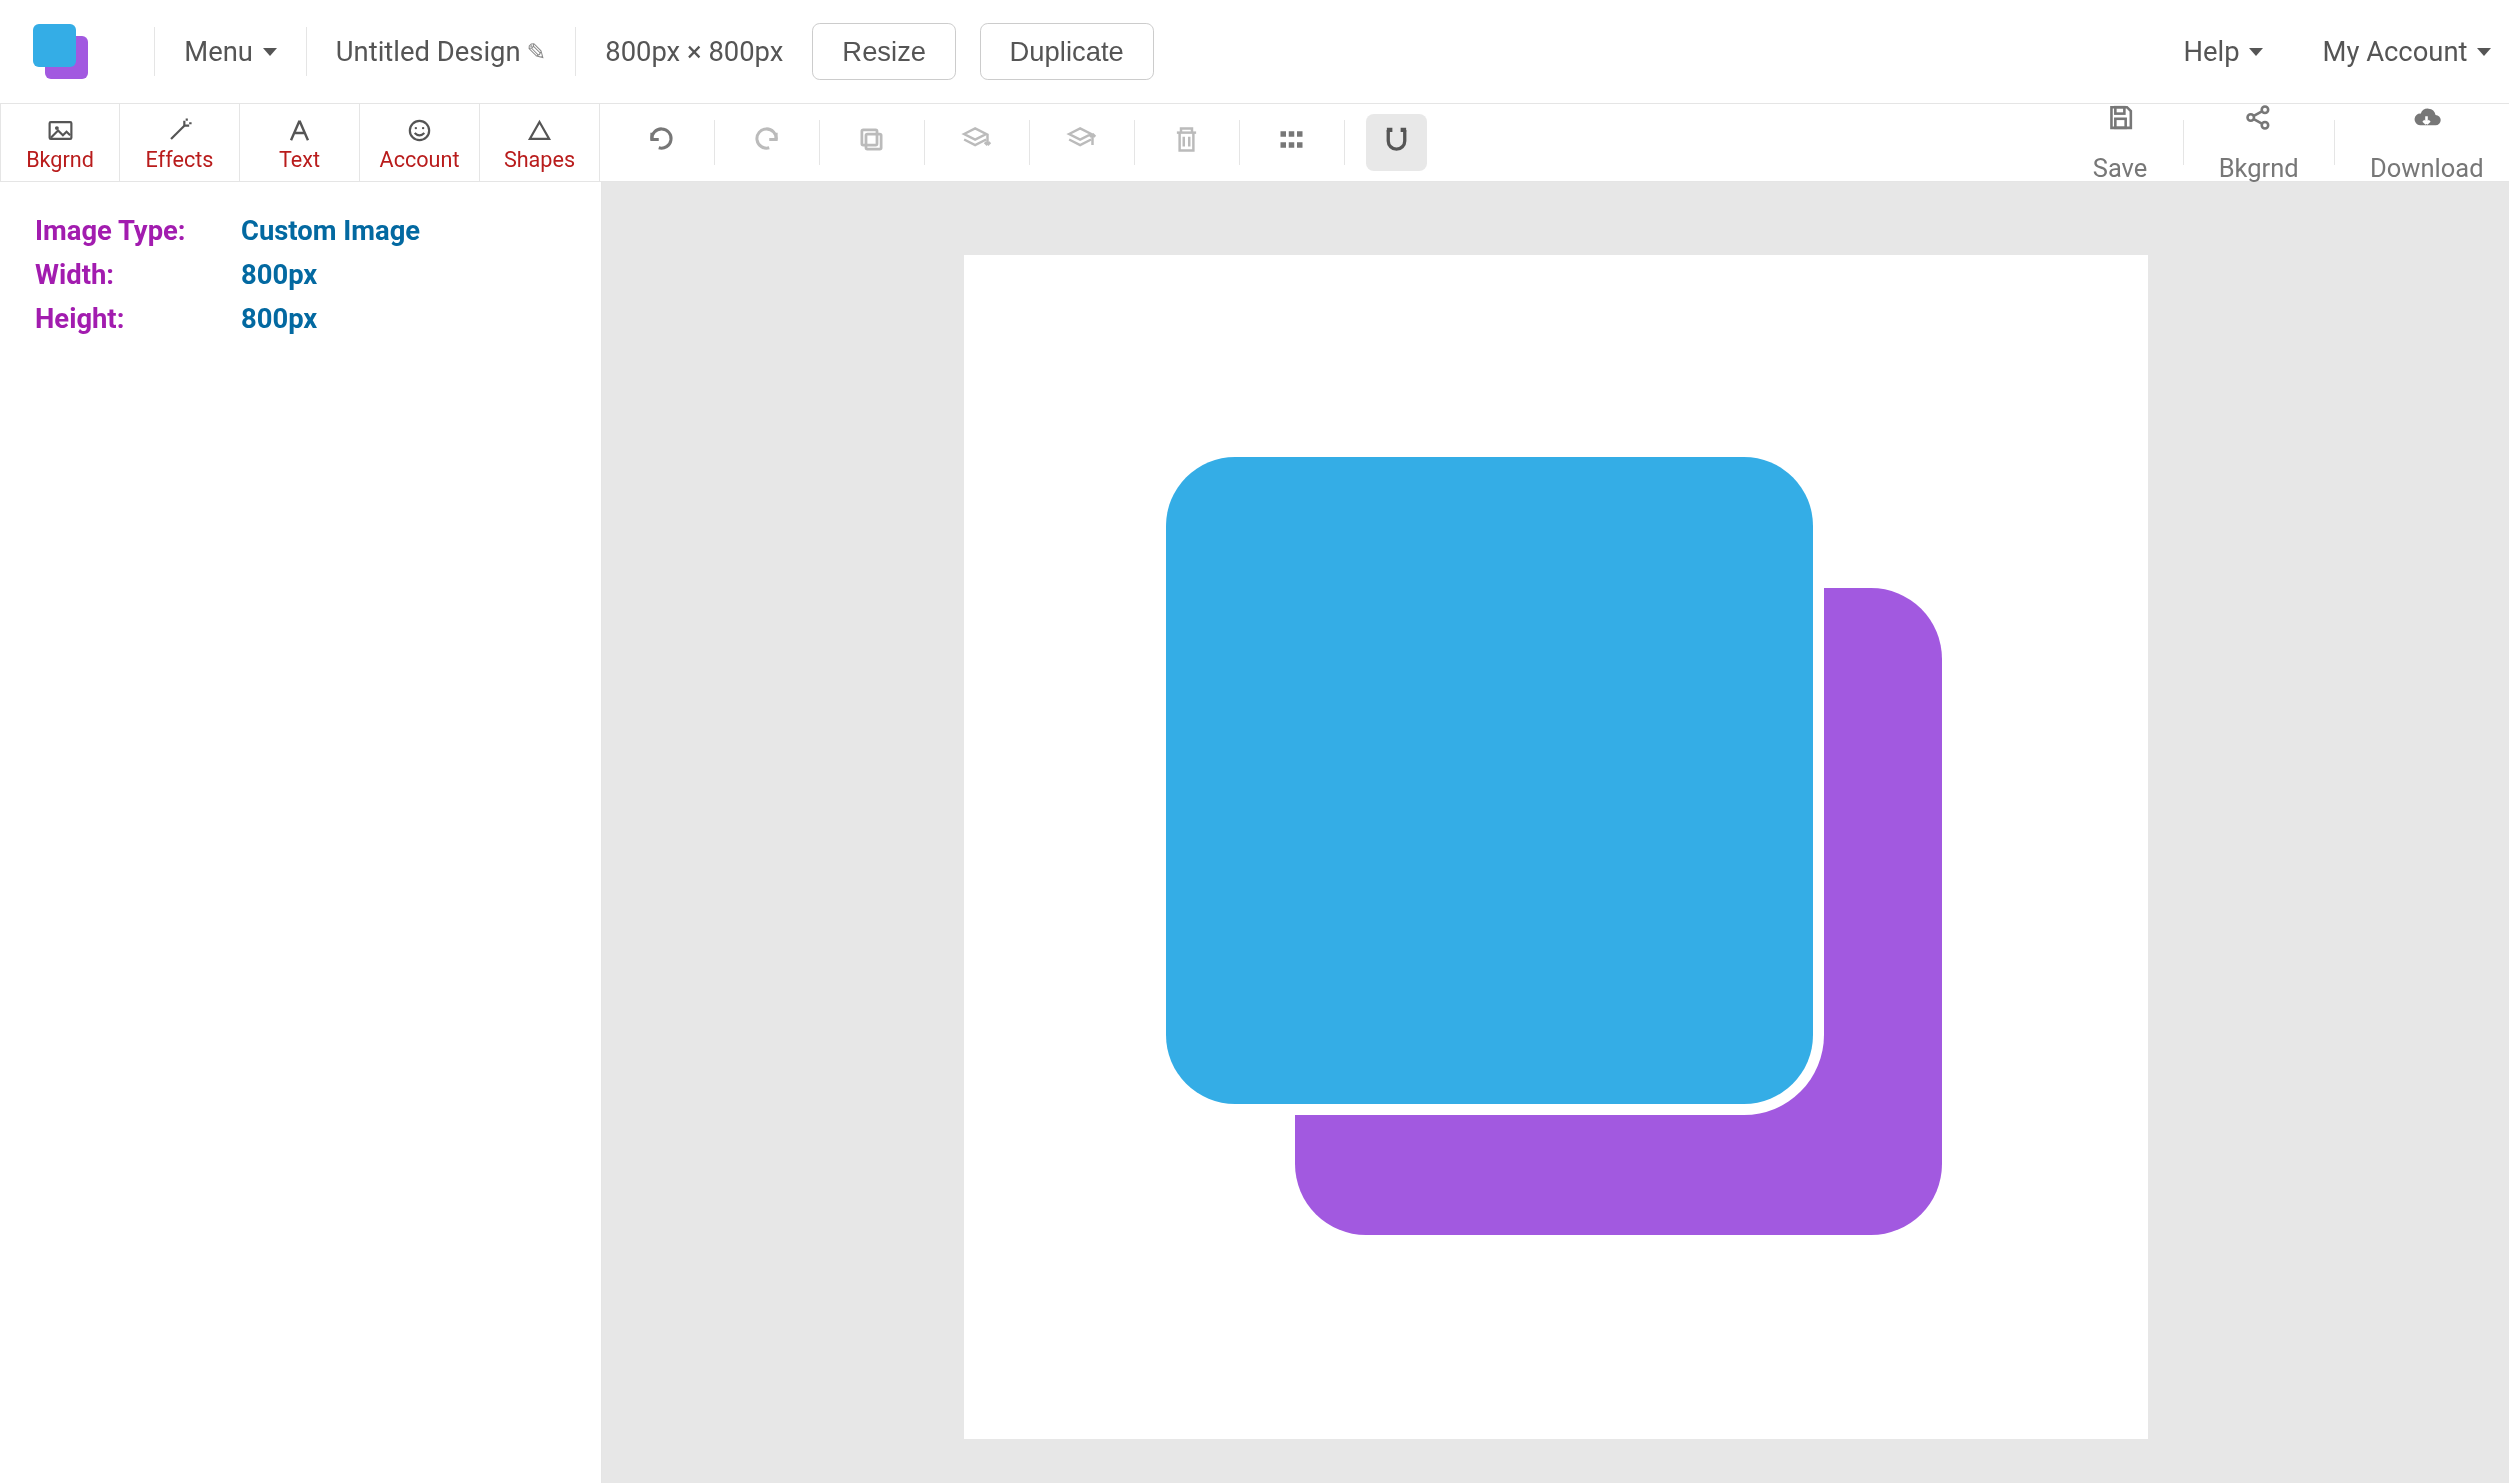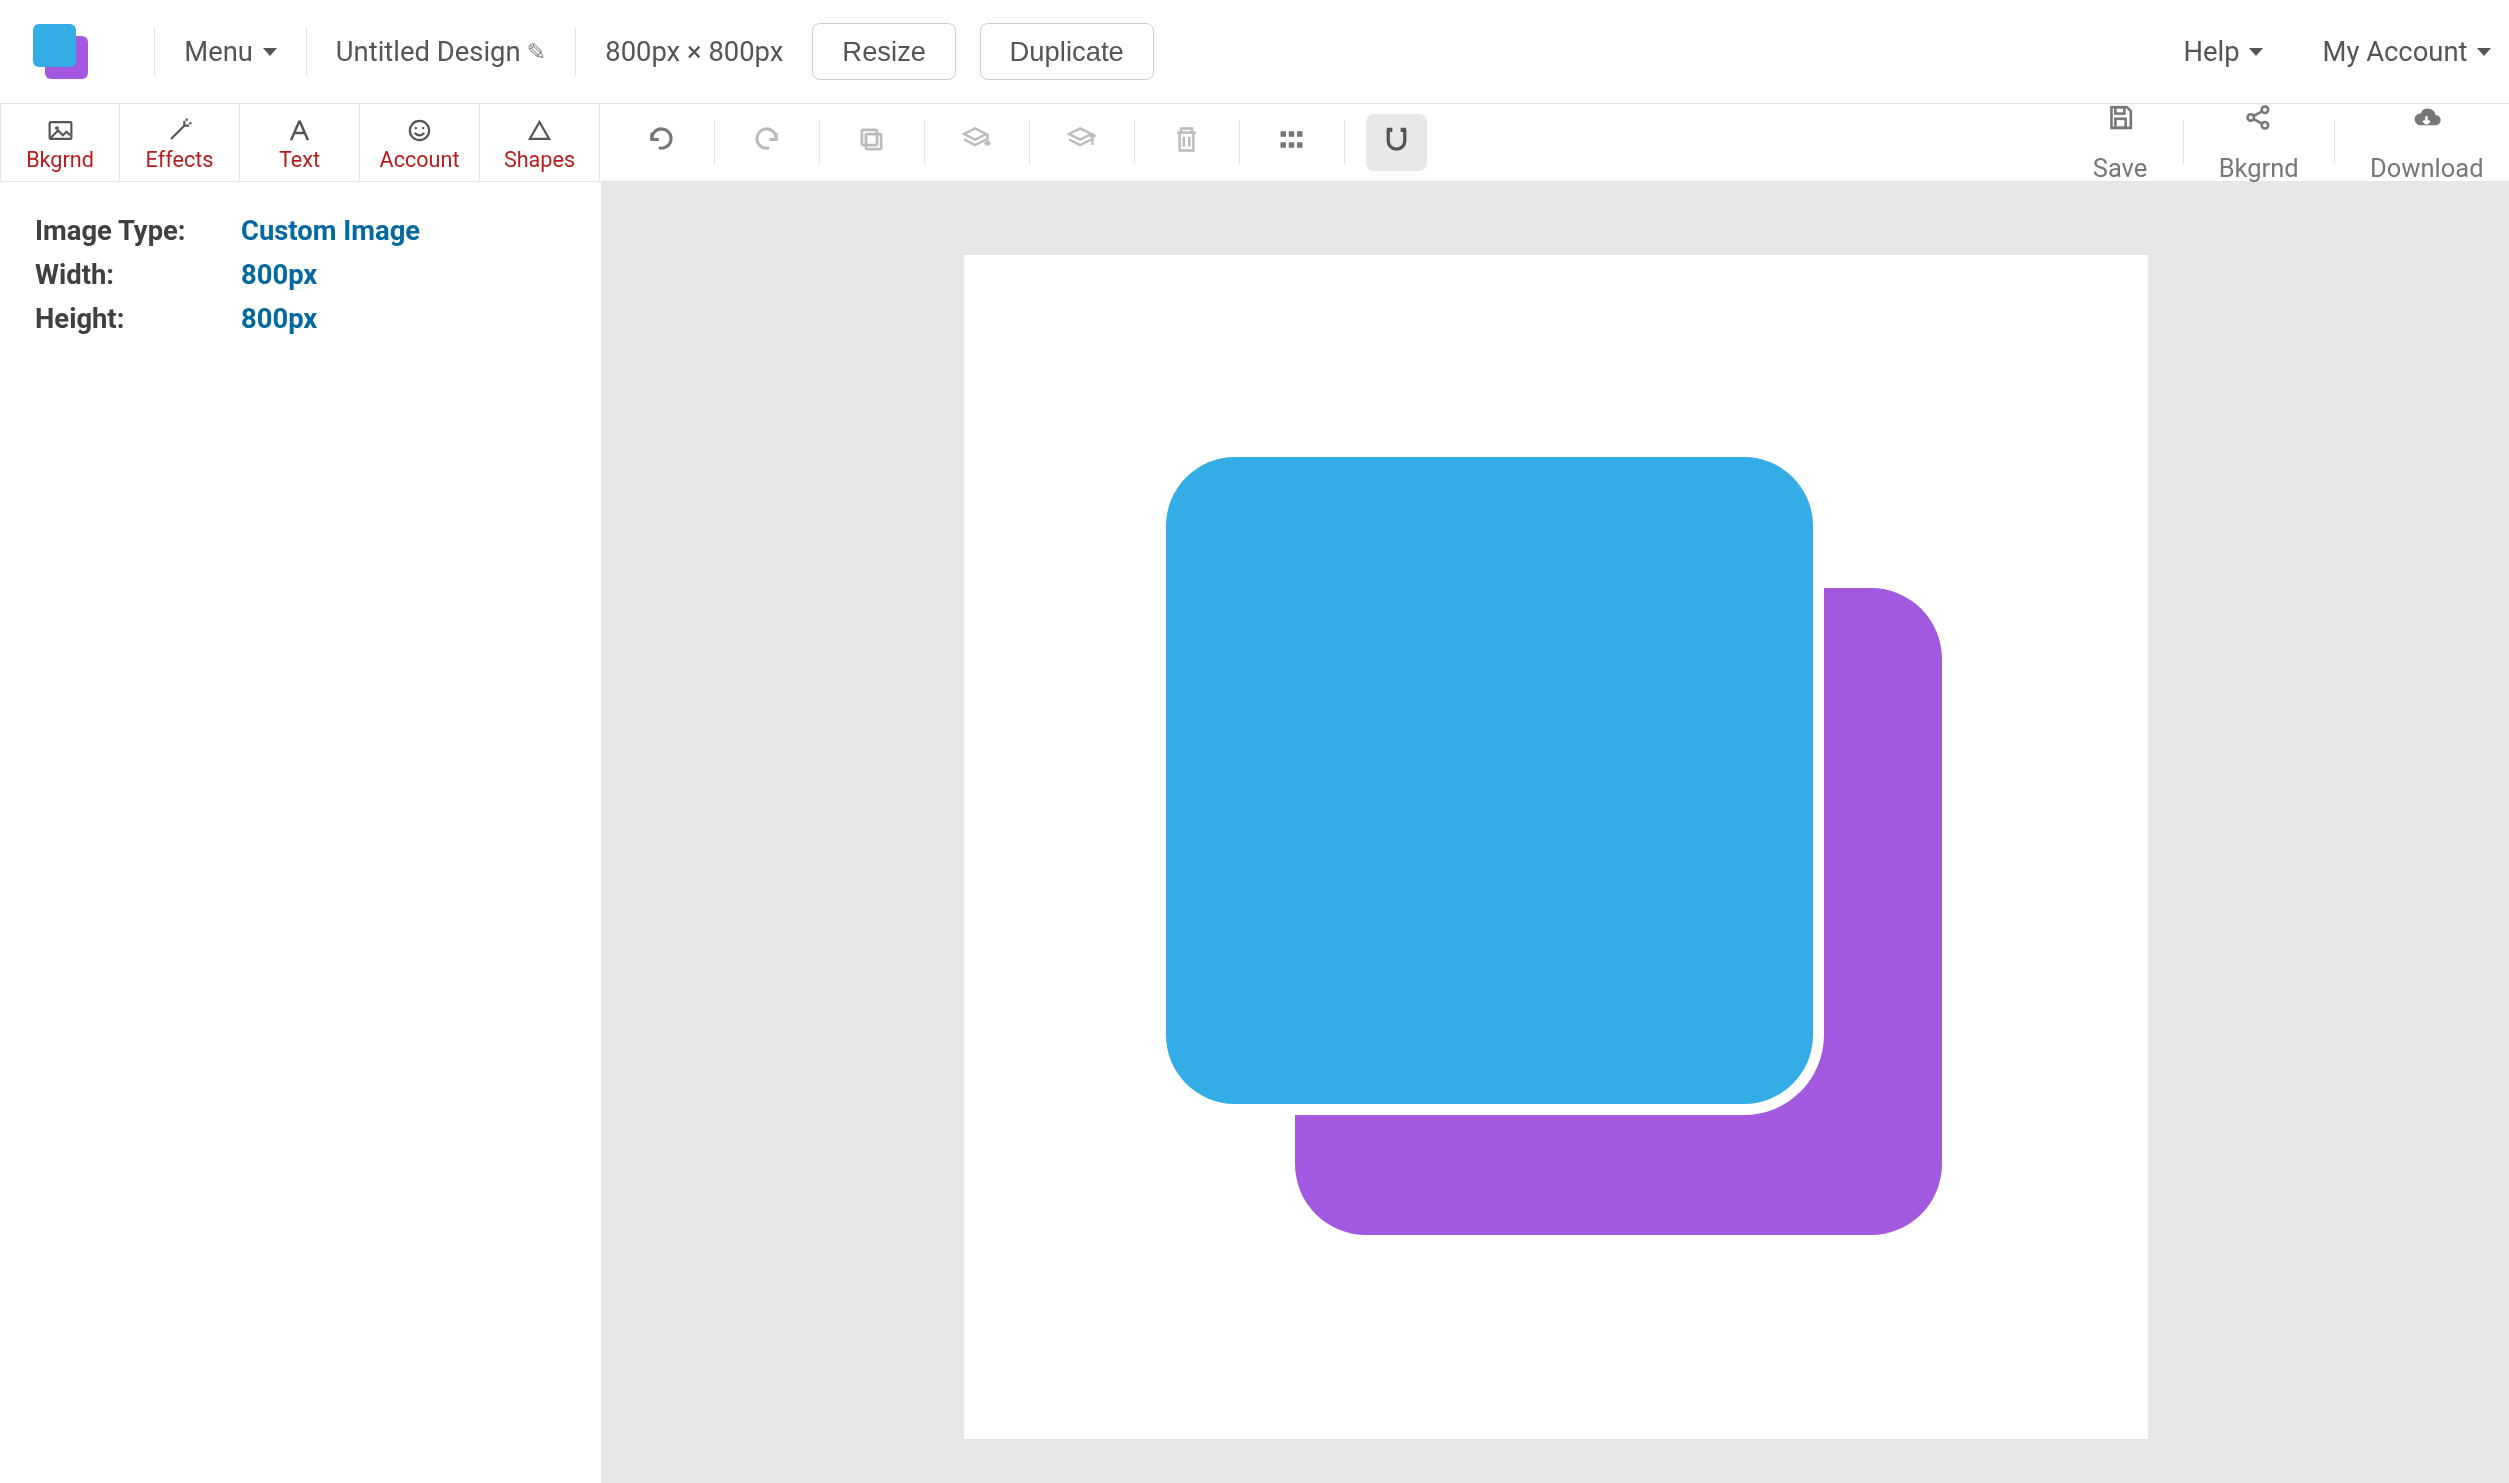--- a/index.html
+++ b/index.html
@@ -149,21 +149,21 @@
     border-right: 1px solid #e5e5e5;
     padding: 27.4px 35px;
     font-size: 27.4px;
   }
   .prop-row {
     display: flex;
     padding: 5.9px 0;
   }
   .prop-label {
     font-weight: 700;
-    color: #404040;
+    color: #a21caf;
     width: 206px;
   }
   .prop-value {
     color: #0369a1;
     font-weight: bold;
   }
 
   .canvas-area {
     flex: 1;
     background: #e7e7e7;

